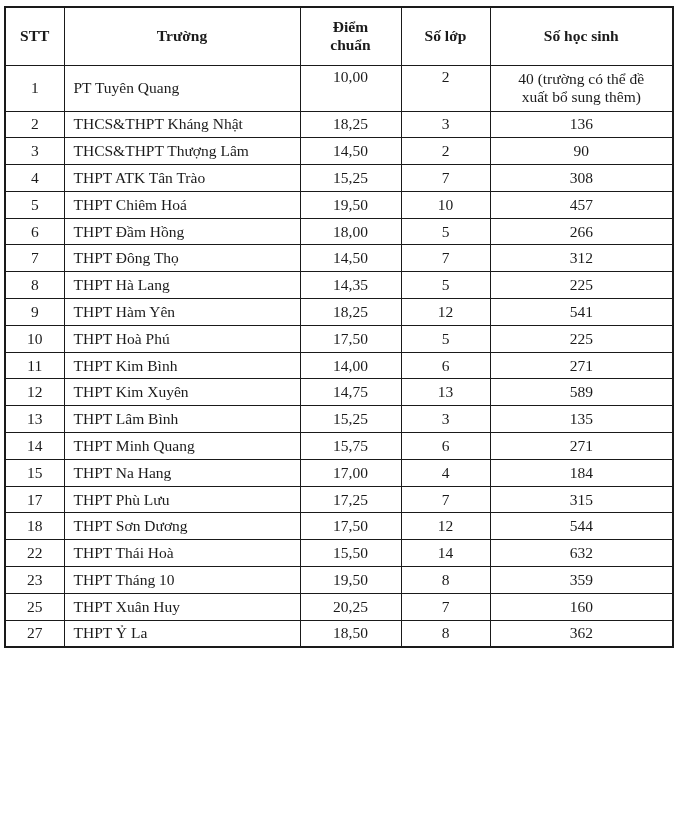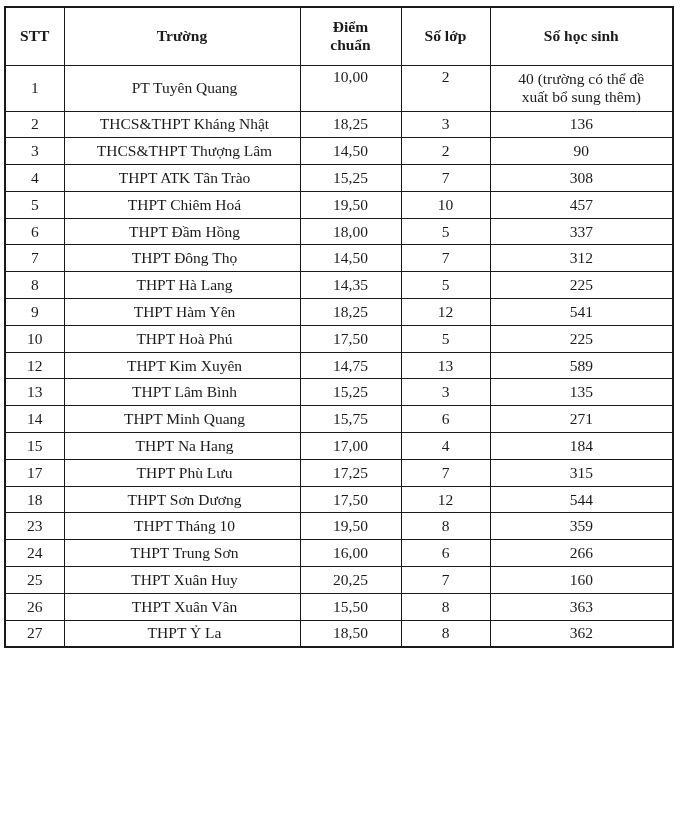--- a/index.html
+++ b/index.html
@@ -53,21 +53,21 @@
     height: 46px;
   }
   .score-table td {
     font-size: 15.5px;
     line-height: 1.15;
     text-align: center;
     vertical-align: middle;
     white-space: pre-line;
   }
   .score-table td.col-truong {
-    text-align: center;
+    text-align: left;
     padding-left: 9px;
     white-space: nowrap;
   }
   .score-table tbody tr.row-tall td.col-diem_chuan,
   .score-table tbody tr.row-tall td.col-so_lop {
     vertical-align: top;
     padding-top: 2px;
   }
 </style>
 </head>
@@ -127,21 +127,21 @@
           <td class="col-truong">THPT Chiêm Hoá</td>
           <td class="col-diem_chuan">19,50</td>
           <td class="col-so_lop">10</td>
           <td class="col-so_hoc_sinh">457</td>
         </tr>
         <tr>
           <td class="col-stt">6</td>
           <td class="col-truong">THPT Đầm Hồng</td>
           <td class="col-diem_chuan">18,00</td>
           <td class="col-so_lop">5</td>
-          <td class="col-so_hoc_sinh">337</td>
+          <td class="col-so_hoc_sinh">266</td>
         </tr>
         <tr>
           <td class="col-stt">7</td>
           <td class="col-truong">THPT Đông Thọ</td>
           <td class="col-diem_chuan">14,50</td>
           <td class="col-so_lop">7</td>
           <td class="col-so_hoc_sinh">312</td>
         </tr>
         <tr>
           <td class="col-stt">8</td>
@@ -158,20 +158,27 @@
           <td class="col-so_hoc_sinh">541</td>
         </tr>
         <tr>
           <td class="col-stt">10</td>
           <td class="col-truong">THPT Hoà Phú</td>
           <td class="col-diem_chuan">17,50</td>
           <td class="col-so_lop">5</td>
           <td class="col-so_hoc_sinh">225</td>
         </tr>
         <tr>
+          <td class="col-stt">11</td>
+          <td class="col-truong">THPT Kim Bình</td>
+          <td class="col-diem_chuan">14,00</td>
+          <td class="col-so_lop">6</td>
+          <td class="col-so_hoc_sinh">271</td>
+        </tr>
+        <tr>
           <td class="col-stt">12</td>
           <td class="col-truong">THPT Kim Xuyên</td>
           <td class="col-diem_chuan">14,75</td>
           <td class="col-so_lop">13</td>
           <td class="col-so_hoc_sinh">589</td>
         </tr>
         <tr>
           <td class="col-stt">13</td>
           <td class="col-truong">THPT Lâm Bình</td>
           <td class="col-diem_chuan">15,25</td>
@@ -200,46 +207,39 @@
           <td class="col-so_hoc_sinh">315</td>
         </tr>
         <tr>
           <td class="col-stt">18</td>
           <td class="col-truong">THPT Sơn Dương</td>
           <td class="col-diem_chuan">17,50</td>
           <td class="col-so_lop">12</td>
           <td class="col-so_hoc_sinh">544</td>
         </tr>
         <tr>
+          <td class="col-stt">22</td>
+          <td class="col-truong">THPT Thái Hoà</td>
+          <td class="col-diem_chuan">15,50</td>
+          <td class="col-so_lop">14</td>
+          <td class="col-so_hoc_sinh">632</td>
+        </tr>
+        <tr>
           <td class="col-stt">23</td>
           <td class="col-truong">THPT Tháng 10</td>
           <td class="col-diem_chuan">19,50</td>
           <td class="col-so_lop">8</td>
           <td class="col-so_hoc_sinh">359</td>
         </tr>
         <tr>
-          <td class="col-stt">24</td>
-          <td class="col-truong">THPT Trung Sơn</td>
-          <td class="col-diem_chuan">16,00</td>
-          <td class="col-so_lop">6</td>
-          <td class="col-so_hoc_sinh">266</td>
-        </tr>
-        <tr>
           <td class="col-stt">25</td>
           <td class="col-truong">THPT Xuân Huy</td>
           <td class="col-diem_chuan">20,25</td>
           <td class="col-so_lop">7</td>
           <td class="col-so_hoc_sinh">160</td>
-        </tr>
-        <tr>
-          <td class="col-stt">26</td>
-          <td class="col-truong">THPT Xuân Vân</td>
-          <td class="col-diem_chuan">15,50</td>
-          <td class="col-so_lop">8</td>
-          <td class="col-so_hoc_sinh">363</td>
         </tr>
         <tr>
           <td class="col-stt">27</td>
           <td class="col-truong">THPT Ỷ La</td>
           <td class="col-diem_chuan">18,50</td>
           <td class="col-so_lop">8</td>
           <td class="col-so_hoc_sinh">362</td>
         </tr>
       </tbody>
   </table>

